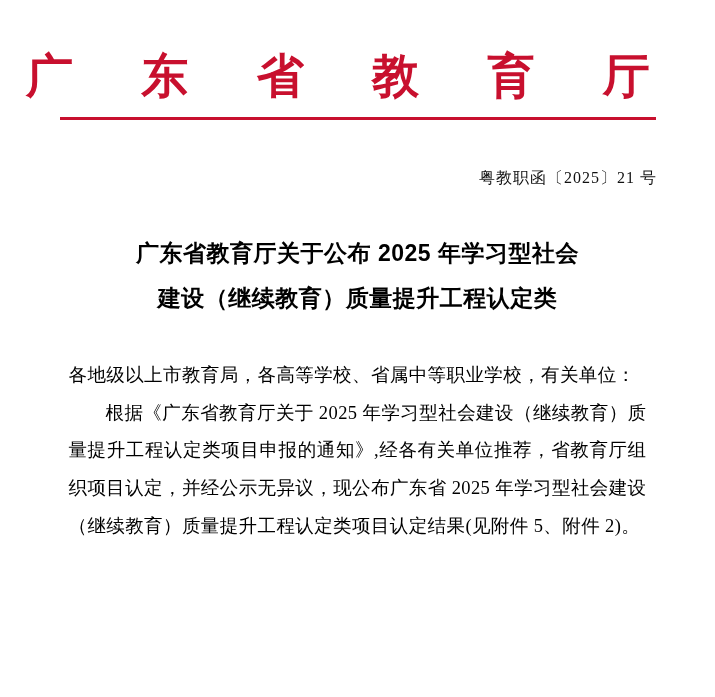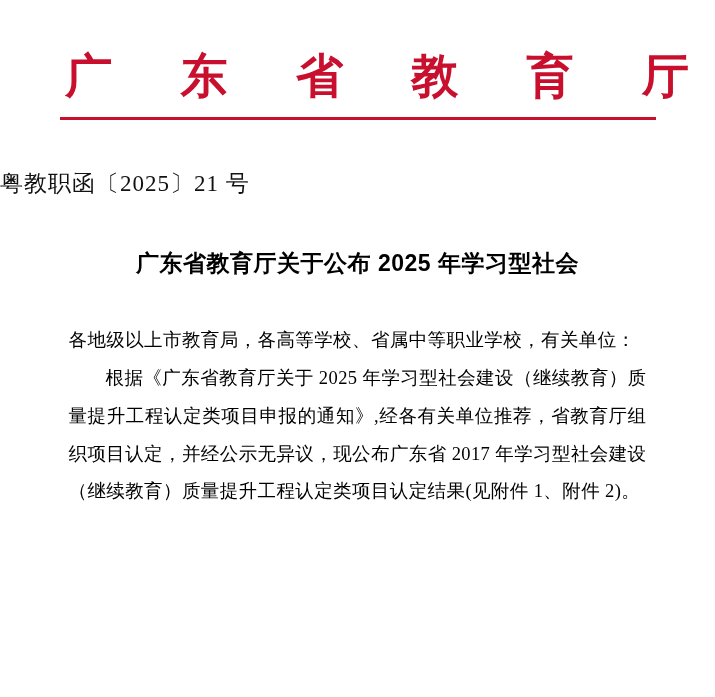--- a/index.html
+++ b/index.html
@@ -16,21 +16,21 @@
   }
   .page {
     position: relative;
     width: 715px;
     height: 697px;
     background: #ffffff;
   }
   
   .masthead {
     margin-top: 48px;
-    text-align: right;
+    text-align: left;
   }
   .masthead-title {
     font-family: "DejaVu Serif", "Liberation Serif", serif;
     font-weight: bold;
     color: #c8102e;
     font-size: 47px;
     letter-spacing: 26px;
     text-indent: 26px;
     line-height: 1.18;
     white-space: nowrap;
@@ -38,22 +38,22 @@
   .masthead-rule {
     margin: 14px auto 0 auto;
     width: 596px;
     height: 2.5px;
     background: #c8102e;
   }
   
   .docnum-row {
     margin-top: 48px;
     padding-right: 58px;
-    text-align: left;
-    font-size: 23px;
+    text-align: right;
+    font-size: 16px;
     letter-spacing: 1px;
     color: #111;
   }
   
   .doc-title {
     margin: 42px auto 0 auto;
     width: 600px;
     text-align: center;
     font-family: Liberation Sans, sans-serif;
     font-weight: bold;
@@ -91,20 +91,21 @@
     <div class="masthead-title">广 东 省 教 育 厅</div>
     <div class="masthead-rule"></div>
   </div>
 
   <div class="docnum-row">
     <span>粤教职函〔2025〕21 号</span>
   </div>
 
   <div class="doc-title">
     <div>广东省教育厅关于公布 2025 年学习型社会</div>
+    <div>建设（继续教育）质量提升工程认定类</div>
   </div>
 
   <div class="body-block">
     <p>各地级以上市教育局，各高等学校、省属中等职业学校，有关单位：</p>
-    <p class="indent-2">根据《广东省教育厅关于 2025 年学习型社会建设（继续教育）质量提升工程认定类项目申报的通知》,经各有关单位推荐，省教育厅组织项目认定，并经公示无异议，现公布广东省 2017 年学习型社会建设（继续教育）质量提升工程认定类项目认定结果(见附件 1、附件 2)。</p>
+    <p class="indent-2">根据《广东省教育厅关于 2025 年学习型社会建设（继续教育）质量提升工程认定类项目申报的通知》,经各有关单位推荐，省教育厅组织项目认定，并经公示无异议，现公布广东省 2025 年学习型社会建设（继续教育）质量提升工程认定类项目认定结果(见附件 5、附件 2)。</p>
   </div>
 
 </div>
 
 </body></html>

